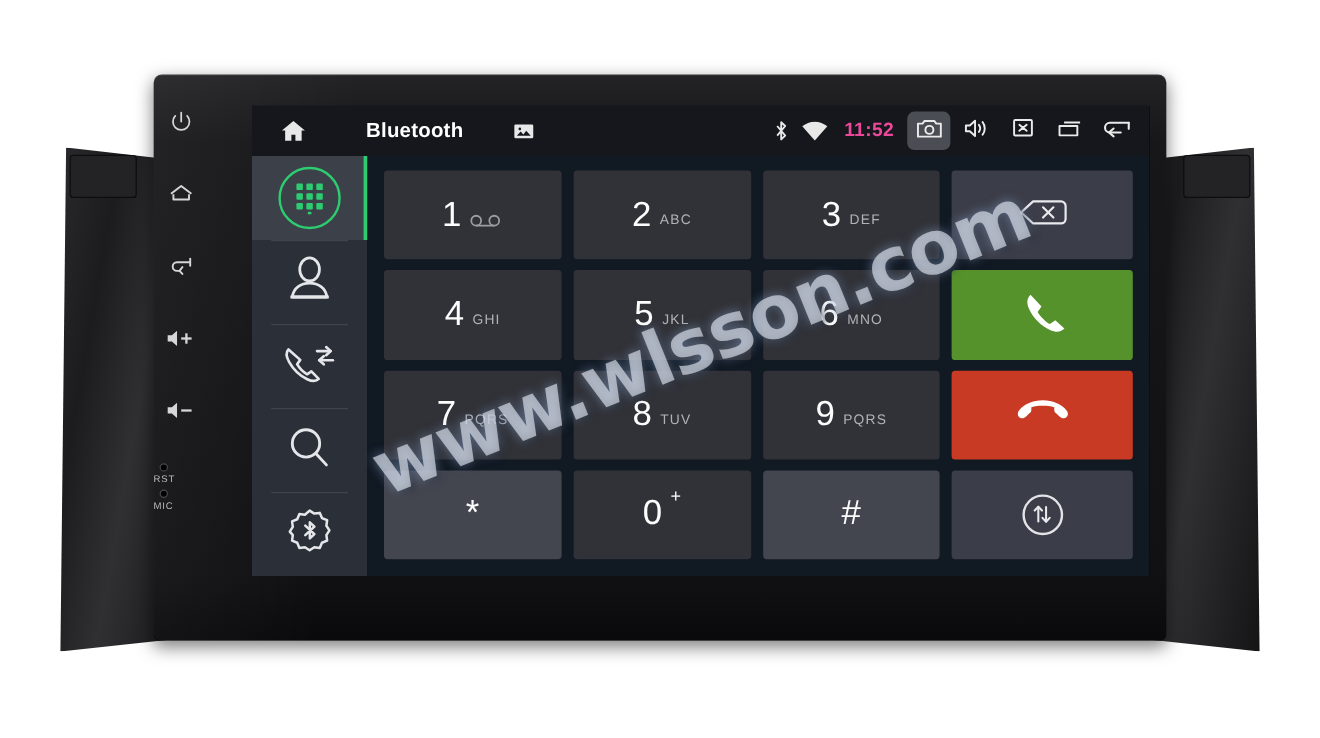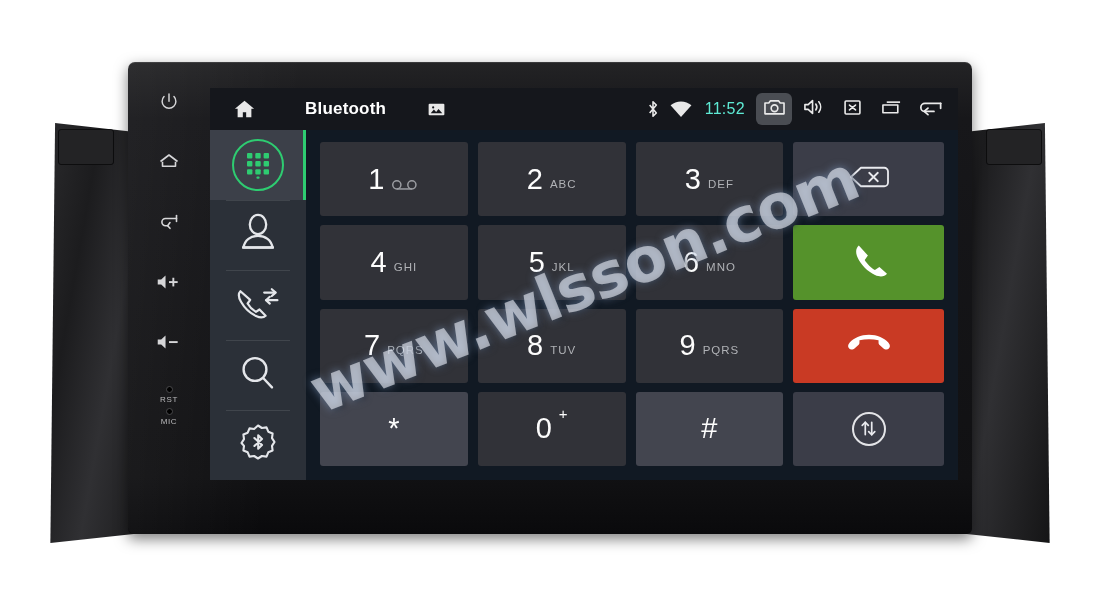--- a/index.html
+++ b/index.html
@@ -50,21 +50,21 @@
   }
   #chassis-gloss {
     position: absolute; inset: 0; border-radius: 7px;
     background: linear-gradient(95deg, rgba(255,255,255,.05) 0%, rgba(255,255,255,0) 20%);
     pointer-events: none;
   }
 
   
   #hw-keys {
     position: absolute; left: 0; top: 0; width: 82px; height: 100%;
-    display: flex; flex-direction: column; align-items: center;
+    display: flex; flex-direction: column; align-items: flex-start;
     padding-top: 20px;
   }
   .hwk {
     width: 46px; height: 44px;
     display: flex; align-items: center; justify-content: center;
     color: #d6d6d8;
   }
   .hw-gap { flex: 0 0 16px; }
   .hw-pin { display: flex; flex-direction: column; align-items: center; margin-top: 4px; }
   .hw-pin .hole {
@@ -92,21 +92,21 @@
   }
   #sb-title {
     font-size: 17px; font-weight: bold; letter-spacing: .2px;
     margin-left: 48px; color: #fff;
   }
   .sb-icon { display: flex; align-items: center; justify-content: center; color: #e8e8e8; }
   #sb-gallery { margin-left: 40px; }
   #sb-right { margin-left: auto; display: flex; align-items: center; gap: 3px; }
   #sb-bt   { margin-right: 6px; }
   #sb-wifi { margin-right: 10px; }
-  #sb-clock { font-size: 16px; font-weight: normal; color: #5eead4; margin-right: 8px; letter-spacing: .3px; }
+  #sb-clock { font-size: 16px; font-weight: bold; color: #ec4899; margin-right: 8px; letter-spacing: .3px; }
   .navbtn {
     width: 36px; height: 32px; border-radius: 6px;
     display: flex; align-items: center; justify-content: center; color: #eaeaea;
   }
   .navbtn.pressed { background: #4a4d53; }
 
   
   #appbody { display: flex; height: 350px; }
 
   

